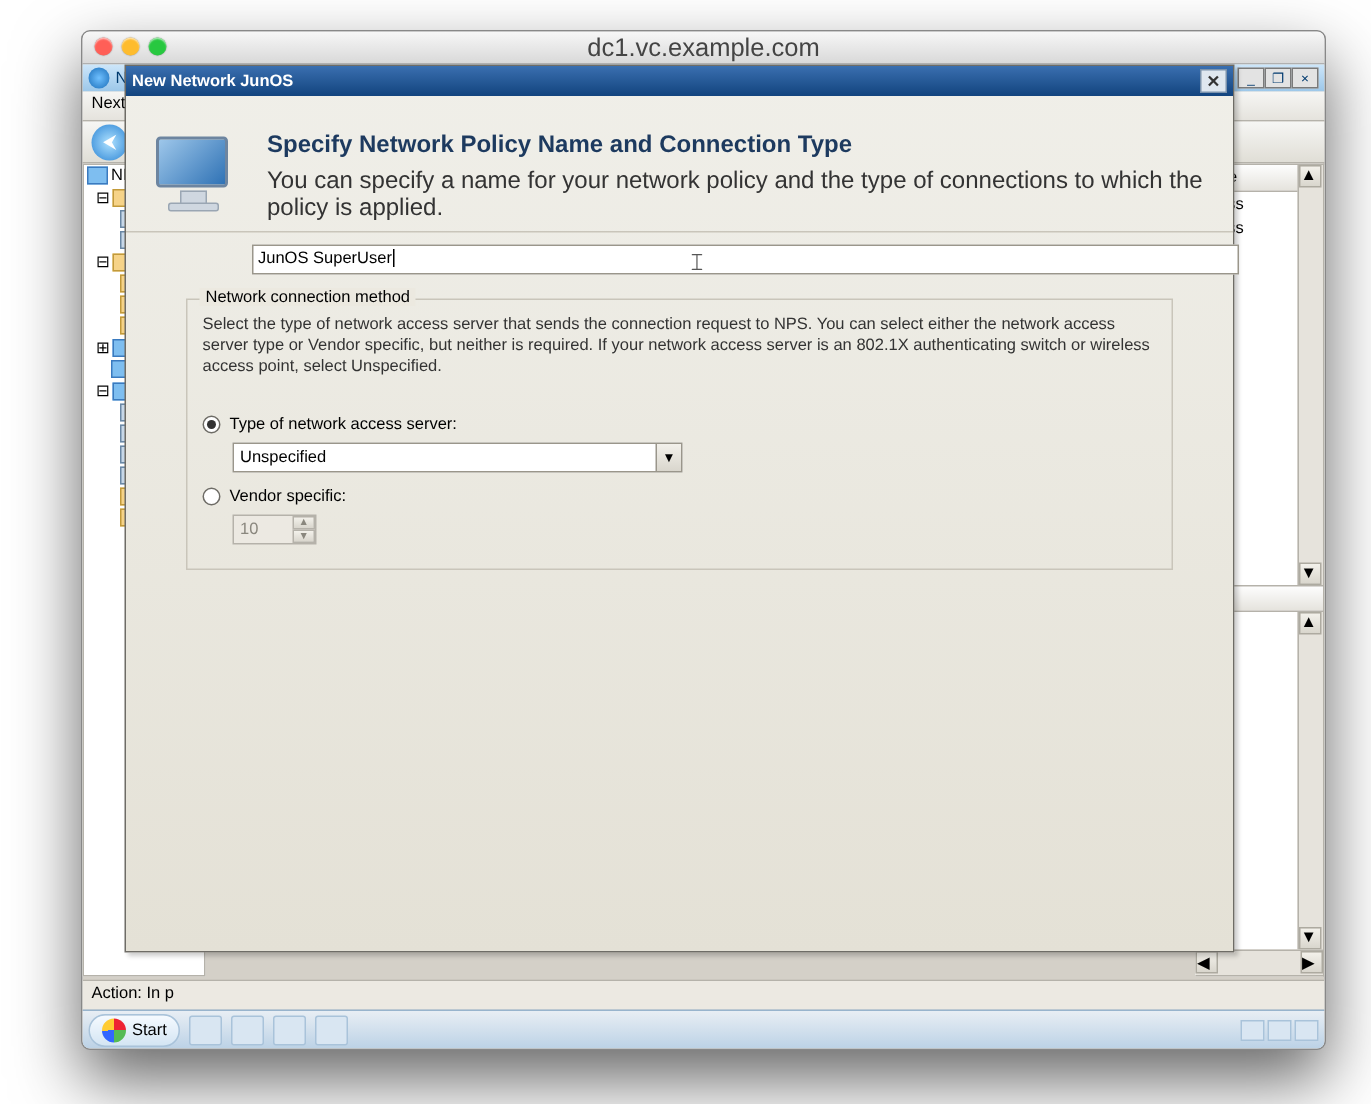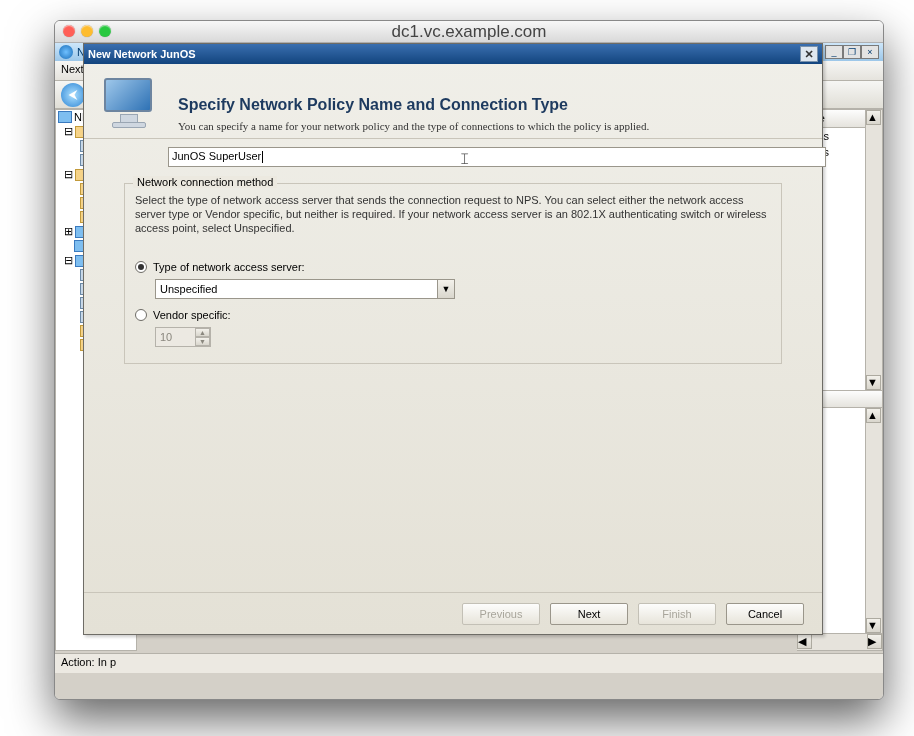--- a/index.html
+++ b/index.html
@@ -93,30 +93,30 @@
     box-shadow: 2px 2px 3px rgba(0,0,0,.2);
     display:flex; flex-direction:column;
   }
   .dlg-title {
     height:20px;background:linear-gradient(#3a6fb0,#12447e);
     color:#fff;font-weight:bold;font-size:11px;
     display:flex;align-items:center;padding:0 4px;justify-content:space-between;
   }
   .dlg-close{width:18px;height:16px;background:#dfe7ef;color:#333;border:1px solid #7a92ac;font-size:11px;font-weight:bold;display:flex;align-items:center;justify-content:center;}
   .dlg-header {
-    display:flex; gap:14px; padding:12px 14px 6px 14px; align-items:flex-end;
+    display:flex; gap:14px; padding:22px 14px 6px 14px; align-items:center;
   }
   .dlg-monitor {
     width:66px;height:56px;position:relative;flex:0 0 auto;
   }
   .mon-scr{position:absolute;left:6px;top:2px;width:48px;height:34px;border-radius:3px;background:linear-gradient(135deg,#9ec7ea,#2f72b5);border:2px solid #6d85a0;}
   .mon-stand{position:absolute;left:22px;top:38px;width:18px;height:10px;background:#cfd7e0;border:1px solid #9aa6b3;}
   .mon-base{position:absolute;left:14px;top:46px;width:34px;height:6px;background:#cfd7e0;border:1px solid #9aa6b3;border-radius:2px;}
   .dlg-heading{font-size:16px;font-weight:bold;color:#1d3a5f;margin:2px 0 6px 0;}
-  .dlg-sub{font-size:11px;color:#333;font-family:Liberation Serif, serif;}
+  .dlg-sub{font-size:16px;color:#333;}
   .dlg-body{ border-top:1px solid #c9c5ba; padding:8px 40px 8px 40px; flex:1; }
   .lbl{font-weight:bold;font-size:11px;margin:6px 0 2px 0;display:block;}
   .text-input{width:100%;height:20px;border:1px solid #9a968b;background:#fff;font-size:11px;padding:2px 3px;font-family:Tahoma,sans-serif;}
   .fieldset{border:1px solid #c9c5ba;margin-top:16px;padding:6px 10px 16px 10px;position:relative;}
   .fieldset .legend{position:absolute;top:-8px;left:8px;background:#ece9e0;padding:0 4px;font-size:11px;}
   .fs-desc{font-size:11px;color:#333;margin:4px 0 26px 0;line-height:1.25;}
   .radio-row{display:flex;align-items:center;gap:6px;margin:6px 0;font-size:11px;}
   .radio{width:12px;height:12px;border:1px solid #6e6c66;border-radius:50%;background:#fff;display:inline-flex;align-items:center;justify-content:center;}
   .radio.checked::after{content:"";width:6px;height:6px;border-radius:50%;background:#333;}
   .combo{display:flex;width:300px;height:20px;border:1px solid #9a968b;background:#fff;align-items:center;margin:4px 0 10px 20px;}
@@ -292,26 +292,35 @@
           </div>
           <div class="spinner">
             <span>10</span>
             <div class="sp">
               <div>▲</div>
               <div>▼</div>
             </div>
           </div>
         </div>
       </div>
-      <div class="dlg-buttons">
-        <div class="btn disabled">Previous</div>
-        <div class="btn">Next</div>
-        <div class="btn disabled">Finish</div>
-        <div class="btn">Cancel</div>
-      </div>
     </div>
 
     <div class="status-bar">
       <span>Action:  In p</span>
     </div>
 
+    <div class="taskbar">
+      <div class="start-btn">
+        <div class="start-orb"></div>
+        <span>Start</span>
+      </div>
+      <div class="tb-task"></div>
+      <div class="tb-task"></div>
+      <div class="tb-task"></div>
+      <div class="tb-task"></div>
+      <div class="tray">
+        <div class="tray-ico"></div>
+        <div class="tray-ico"></div>
+        <div class="tray-ico"></div>
+      </div>
+    </div>
   </div>
 </div>
 
 </body></html>

